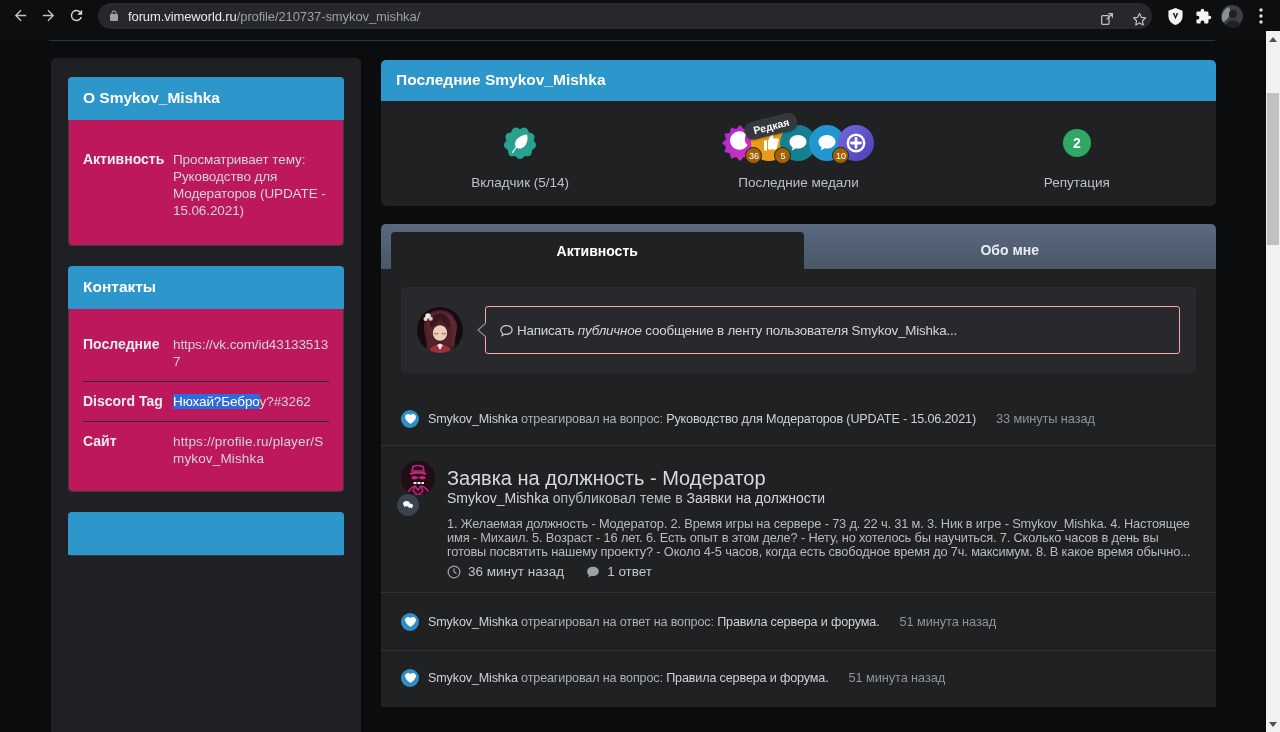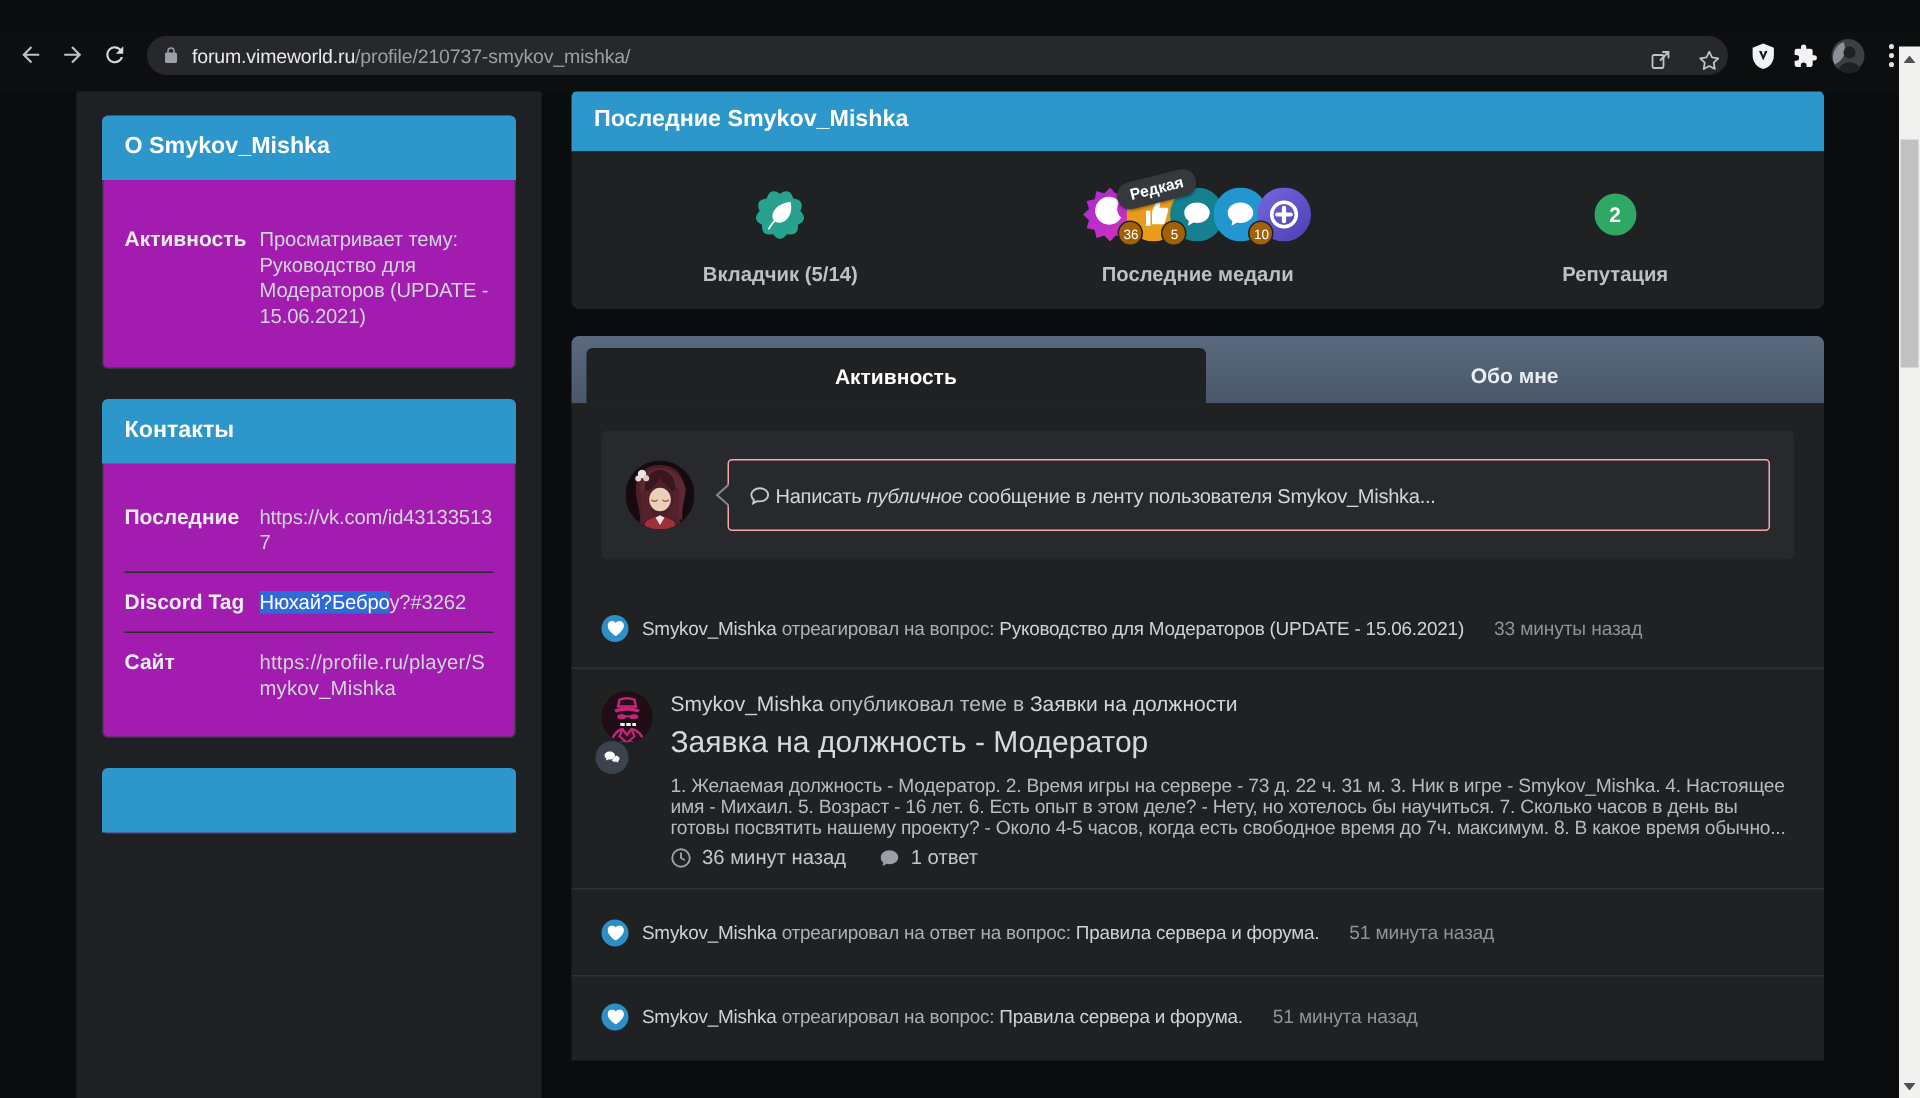--- a/index.html
+++ b/index.html
@@ -1,60 +1,60 @@
 <!DOCTYPE html>
 <html><head>
 <meta charset="utf-8">
 <style>
 * { margin:0; padding:0; box-sizing:border-box; }
 html,body { width:1280px; height:732px; overflow:hidden; background:#0b0c0d;
   font-family:"Liberation Sans", sans-serif; }
 
 
-#chrome { position:absolute; top:0; left:0; width:1280px; height:40px; background:#0d0e10; z-index:40;margin-top:21px; }
+#chrome { position:absolute; top:0; left:0; width:1280px; height:40px; background:#0d0e10; z-index:40; }
 .nav-ic { position:absolute; top:3px; width:25px; height:25px; display:flex; align-items:center; justify-content:center; color:#c2c5c8; }
 #omnibox { position:absolute; left:98px; top:3px; width:1054px; height:26px; border-radius:13px;
   background:#27282b; display:flex; align-items:center; padding:0 10px; }
 #omni-url { font-size:13px; letter-spacing:-0.1px; color:#e8eaed; white-space:nowrap; margin-left:8px; }
 #omni-url .path { color:#9aa0a6; }
 .omni-right { position:absolute; top:3px; width:26px; height:26px; display:flex; align-items:center; justify-content:center; }
 .ext-ic { position:absolute; top:3px; width:26px; height:26px; display:flex; align-items:center; justify-content:center; }
 
 
 #scrollbar { position:absolute; right:0; top:31px; width:14px; height:701px; background:#f1f1ef; z-index:50; }
 #sb-thumb { position:absolute; left:1px; top:62px; width:12px; height:152px; background:#c1c1c1; }
 .sb-arrow { position:absolute; left:0; width:14px; height:16px; display:flex; align-items:center; justify-content:center; }
 .sb-arrow svg { display:block; }
 
 
 #cover-strip { position:absolute; left:48px; top:31px; width:1168px; height:10px; background:#2b3644; border-radius:0 0 2px 2px; }
 
 
 #sidebar { position:absolute; left:51px; top:58px; width:310px; height:680px; background:#1e2023; border-radius:5px 5px 0 0; }
-.side-box { margin:0 17px 20px 17px; border:1px solid #36393d; border-radius:4px; background:#a21caf; }
+.side-box { margin:0 17px 20px 17px; border:1px solid #36393d; border-radius:4px; background:#be185d; }
 .side-box:first-child { margin-top:19px; }
 .box-head { background:#2d96ca; margin:-1px -1px 0 -1px; border-radius:4px 4px 0 0; padding:12px 15px 13px 15px;
   color:#fff; font-weight:bold; font-size:15.5px; }
 .box-body { padding:16px 14px 13px 14px; }
 .frow { display:flex; padding:11px 0; border-top:1px solid #292c2e; font-size:14px; line-height:17px; }
 .frow:first-child { border-top:none; }
 .frow .lab { width:90px; flex:none; font-weight:bold; color:#e9ecee; }
 .frow .val { flex:1; font-size:13.5px; letter-spacing:-0.1px; color:#cfd4d8; word-wrap:break-word; word-break:break-word; min-width:0; }
 .val a { color:#cfd4d8; text-decoration:none; }
 #site-a { letter-spacing:0.15px; }
 #about-body { padding:20px 14px 15px 14px; }
 .selhl { background:#2e6bd8; color:#fff; }
 
 
 #main { position:absolute; left:381px; top:60px; width:835px; }
 #ach-head { background:#2d96ca; border-radius:5px 5px 0 0; padding:11px 15px 12px 15px; color:#fff; font-weight:bold; font-size:15.5px; }
 #ach-body { background:#1f2123; border-radius:0 0 5px 5px; height:105px; display:flex; }
 .ach-col { flex:1; display:flex; flex-direction:column; align-items:center; justify-content:center; }
 .ach-icon-zone { height:52px; display:flex; align-items:center; justify-content:center; }
-.ach-label { margin-top:6px; font-size:13.5px; color:#bcc1c6;font-weight:bold; }
+.ach-label { margin-top:6px; font-size:13.5px; color:#bcc1c6; }
 
 
 #medal-row { position:relative; display:flex; align-items:center; }
 .medal { position:relative; width:36px; height:36px; border-radius:50%; flex:none; }
 .medal + .medal { margin-left:-7px; }
 .medal svg { position:absolute; left:0; top:0; }
 .m-count { position:absolute; right:-4px; bottom:-3px; width:17px; height:17px; border-radius:50%;
   background:#a16207; border:1.5px solid #1f2123; color:#fff; font-size:9px; font-weight:normal;
   display:flex; align-items:center; justify-content:center; z-index:3; }
 #rare-pill { position:absolute; left:22px; top:-8px; background:#35383c; color:#fff; font-size:10.5px; font-weight:bold;
@@ -352,22 +352,22 @@
               <path d="M14 25 L12 30 L17 34 L22 30 L20 25" fill="none" stroke="#c22579" stroke-width="1.4"></path>
             </svg></div>
         <div id="topic-badge">
           <svg width="12" height="12" viewBox="0 0 24 24">
               <path d="M9 4c3.9 0 7 2.4 7 5.4 0 3-3.1 5.4-7 5.4-.6 0-1.2-.1-1.8-.2L4 16l.5-2.6C3 12.4 2 11 2 9.4 2 6.4 5.1 4 9 4z" fill="#fff"></path>
               <path d="M17.5 9.2c2.6.5 4.5 2.3 4.5 4.4 0 1.3-.8 2.5-2 3.3l.4 2.1-2.6-1.4c-.4.1-.9.1-1.3.1-2.1 0-3.9-.9-4.8-2.2" fill="#fff"></path>
             </svg>
         </div>
       </div>
       <div style="flex:1; min-width:0;">
+        <div id="topic-title">Заявка на должность - Модератор</div>
         <div id="topic-sub"><span class="lnk">Smykov_Mishka</span> <span>опубликовал теме в</span> <span class="lnk">Заявки на должности</span></div>
-        <div id="topic-title">Заявка на должность - Модератор</div>
         <div id="topic-body">1. Желаемая должность - Модератор. 2. Время игры на сервере - 73 д. 22 ч. 31 м. 3. Ник в игре - Smykov_Mishka. 4. Настоящее имя - Михаил. 5. Возраст - 16 лет. 6. Есть опыт в этом деле? - Нету, но хотелось бы научиться. 7. Сколько часов в день вы готовы посвятить нашему проекту? - Около 4-5 часов, когда есть свободное время до 7ч. максимум. 8. В какое время обычно...</div>
         <div id="topic-foot">
           <span class="seg">
             <svg width="14" height="14" viewBox="0 0 24 24">
                 <circle cx="12" cy="12" r="10" fill="none" stroke="#9aa0a6" stroke-width="2.2"></circle>
                 <path d="M12 6.5V12l3.5 2" fill="none" stroke="#9aa0a6" stroke-width="2.2" stroke-linecap="round"></path>
               </svg>
             <span>36 минут назад</span>
           </span>
           <span class="seg" style="margin-left:22px">

